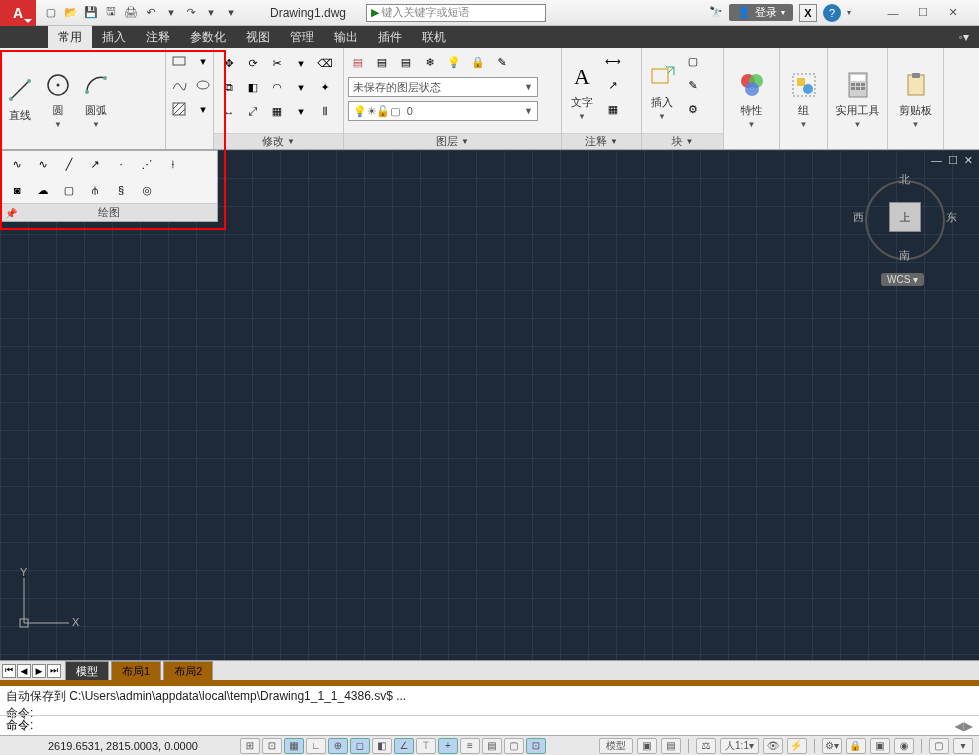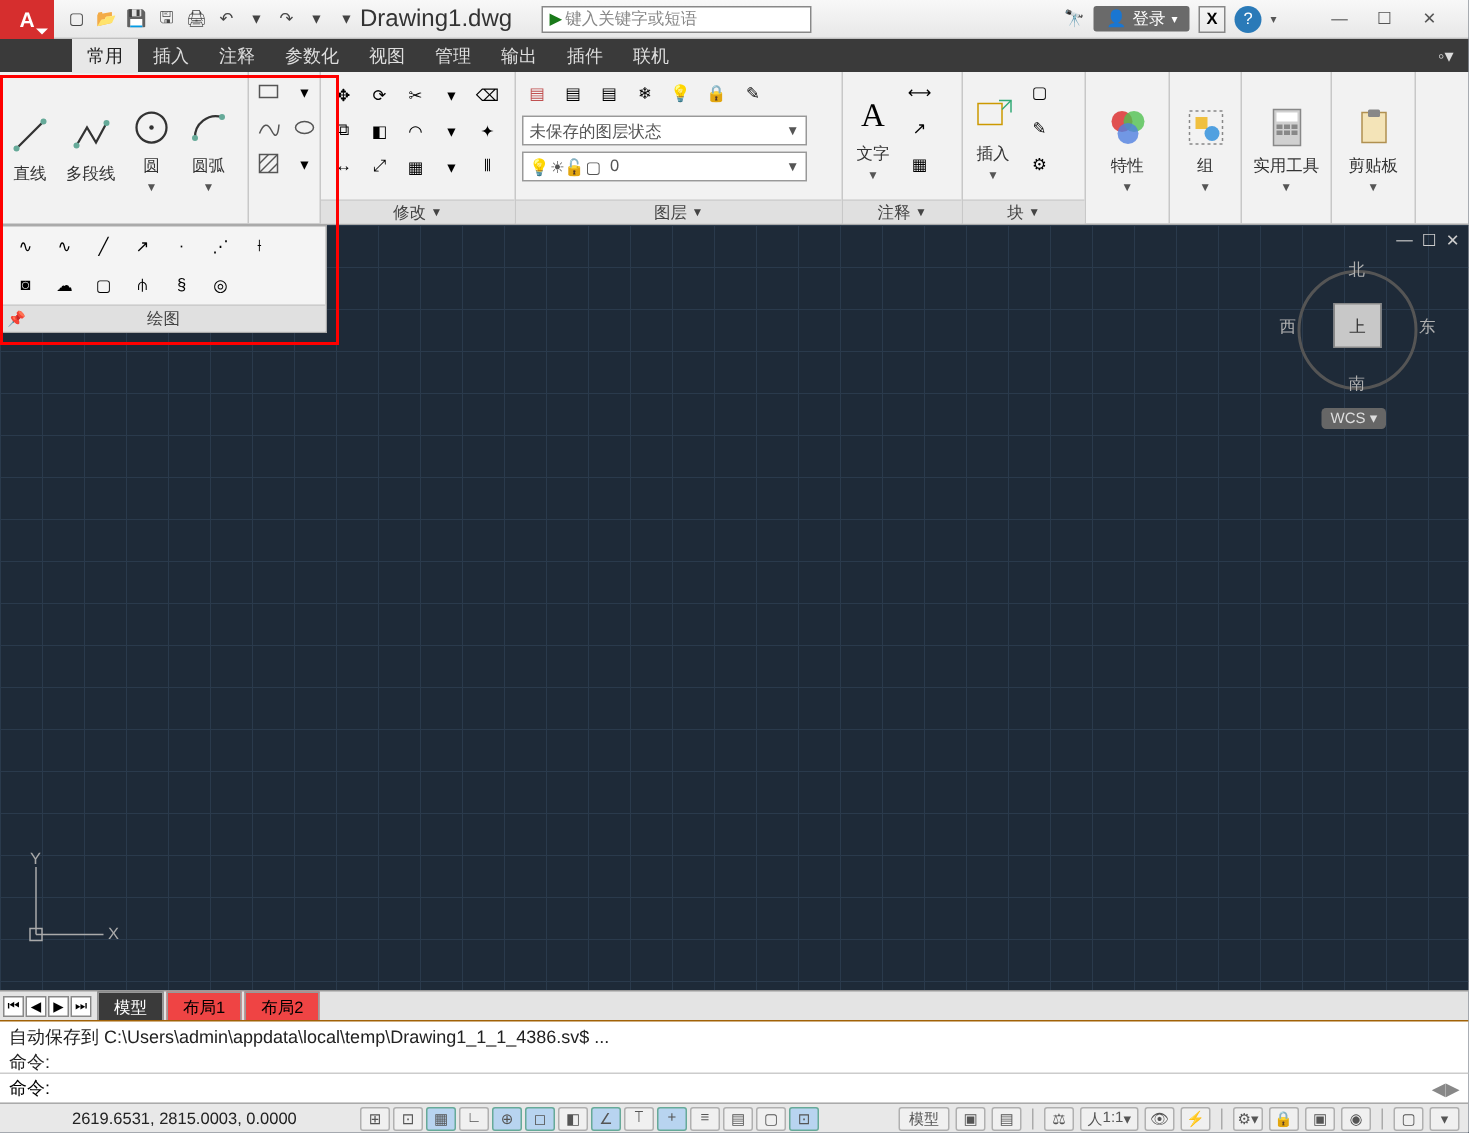--- a/index.html
+++ b/index.html
@@ -4,21 +4,21 @@
 <style>
 * { box-sizing: border-box; margin: 0; padding: 0; font-family: "Microsoft YaHei", Arial, sans-serif; }
 body { width: 979px; height: 755px; background: #fff; overflow: hidden; font-size: 11px; position: relative; }
 
 
 .titlebar { height: 26px; background: linear-gradient(#f8f8f8,#e8e8e8); display: flex; align-items: center; border-bottom: 1px solid #c0c0c0; }
 .app-icon { width: 36px; height: 26px; background: #d62e2e; color: #fff; display: flex; align-items: center; justify-content: center; font-weight: bold; font-size: 14px; position: relative; }
 .app-icon::after { content: ""; position: absolute; right: 4px; bottom: 3px; border-left: 4px solid transparent; border-right: 4px solid transparent; border-top: 4px solid #fff; }
 .qat { display: flex; gap: 2px; margin-left: 6px; }
 .qat-btn { width: 18px; height: 18px; display: flex; align-items: center; justify-content: center; color: #444; cursor: pointer; border-radius: 2px; }
-.title-text { font-size: 16px; color: #333; }
+.title-text { margin-left: 30px; font-size: 12px; color: #333; }
 .search-box { margin-left: 20px; width: 180px; height: 18px; background: #fff; border: 1px solid #888; display: flex; align-items: center; padding: 0 4px; font-size: 11px; color: #888; }
 .search-box .play { color: #1a7a1a; margin-right: 2px; }
 .title-right { margin-left: auto; display: flex; align-items: center; gap: 6px; margin-right: 8px; }
 .login-btn { display: flex; align-items: center; gap: 4px; background: #6a6a6a; color: #fff; padding: 1px 8px; border-radius: 2px; font-size: 11px; }
 .x-icon { width: 18px; height: 18px; border: 1px solid #888; display: flex; align-items: center; justify-content: center; font-weight: bold; font-size: 11px; }
 .help-icon { width: 18px; height: 18px; border-radius: 50%; background: #2a7ab8; color: #fff; display: flex; align-items: center; justify-content: center; font-size: 11px; }
 .win-controls { display: flex; gap: 18px; margin-left: 30px; margin-right: 12px; }
 .win-btn { width: 12px; height: 12px; display: flex; align-items: center; justify-content: center; color: #555; cursor: pointer; }
 
 
@@ -63,25 +63,25 @@
 .viewcube .n { position:absolute; top:-4px; left:44px; }
 .viewcube .s { position:absolute; top:72px; left:44px; }
 .viewcube .w { position:absolute; top:34px; left:-2px; }
 .viewcube .e { position:absolute; top:34px; right:-2px; }
 .wcs-badge { position:absolute; bottom:0; left:26px; background:#666; color:#ddd; padding:1px 6px; border-radius:3px; font-size:10px; }
 
 
 .tabs-row { position: absolute; left:0; right:0; bottom: 75px; height: 20px; background: #e4e4e4; display: flex; align-items: center; border-top: 1px solid #999; }
 .tab-nav { display: flex; gap: 1px; padding: 0 2px; }
 .tab-nav-btn { width: 14px; height: 14px; background: #fff; border: 1px solid #888; display:flex; align-items:center; justify-content:center; font-size:9px; cursor:pointer; }
-.tab { padding: 2px 10px; background: #ef4444; border: 1px solid #999; border-bottom:none; margin-left: 2px; font-size: 11px; cursor:pointer; }
+.tab { padding: 2px 10px; background: #a16207; border: 1px solid #999; border-bottom:none; margin-left: 2px; font-size: 11px; cursor:pointer; }
 .tab.active { background: #3a3a3a; color: #fff; }
 
 
-.cmdline { position: absolute; left:0; right:0; bottom: 20px; height: 55px; background: #fff; border-top: 1px solid #a16207; font-family: SimSun, monospace; font-size: 12px; }
+.cmdline { position: absolute; left:0; right:0; bottom: 20px; height: 55px; background: #fff; border-top: 6px solid #a16207; font-family: SimSun, monospace; font-size: 12px; }
 .cmd-hist { padding: 2px 6px; color: #222; }
 .cmd-input-row { position:absolute; bottom:0; left:0; right:0; height: 20px; border-top: 1px solid #ccc; display:flex; align-items:center; padding: 0 6px; }
 .cmd-input-row input { border:none; outline:none; flex:1; font-family: inherit; font-size:12px; }
 
 
 .statusbar { position: absolute; left:0; right:0; bottom:0; height: 20px; background: #e8e8e8; border-top: 1px solid #aaa; display:flex; align-items:center; font-size: 11px; }
 .coords { padding: 0 8px; color: #222; width: 200px; margin-left: 40px; }
 .status-btns { display:flex; gap: 2px; }
 .stat-btn { width: 20px; height: 16px; border: 1px solid #b0b0b0; background: #f0f0f0; display:flex; align-items:center; justify-content:center; cursor:pointer; font-size:10px; color:#555; border-radius:2px; }
 .stat-btn.active { background: #b8d4f0; border-color:#6a9; }
@@ -149,30 +149,20 @@
     <div class="panel-body">
       <div class="big-btn">
         <div class="ico">
             <svg width="26" height="26">
               <line x1="4" y1="22" x2="22" y2="4" stroke="#333" stroke-width="1.5"></line>
               <circle cx="4" cy="22" r="2" fill="#6a9"></circle>
               <circle cx="22" cy="4" r="2" fill="#6a9"></circle>
             </svg>
           </div>
         <div class="lbl">直线</div>
-      </div>
-      <div class="big-btn">
-        <div class="ico">
-            <svg width="26" height="26">
-              <polyline points="3,20 10,8 16,18 23,5" fill="none" stroke="#333" stroke-width="1.5"></polyline>
-              <circle cx="3" cy="20" r="2" fill="#6a9"></circle>
-              <circle cx="23" cy="5" r="2" fill="#6a9"></circle>
-            </svg>
-          </div>
-        <div class="lbl">多段线</div>
       </div>
       <div class="big-btn">
         <div class="ico">
             <svg width="26" height="26">
               <circle cx="13" cy="13" r="10" fill="none" stroke="#333" stroke-width="1.5"></circle>
               <circle cx="13" cy="13" r="1.5" fill="#333"></circle>
             </svg>
           </div>
         <div class="lbl">圆</div>
         <div class="drop">▼</div>

